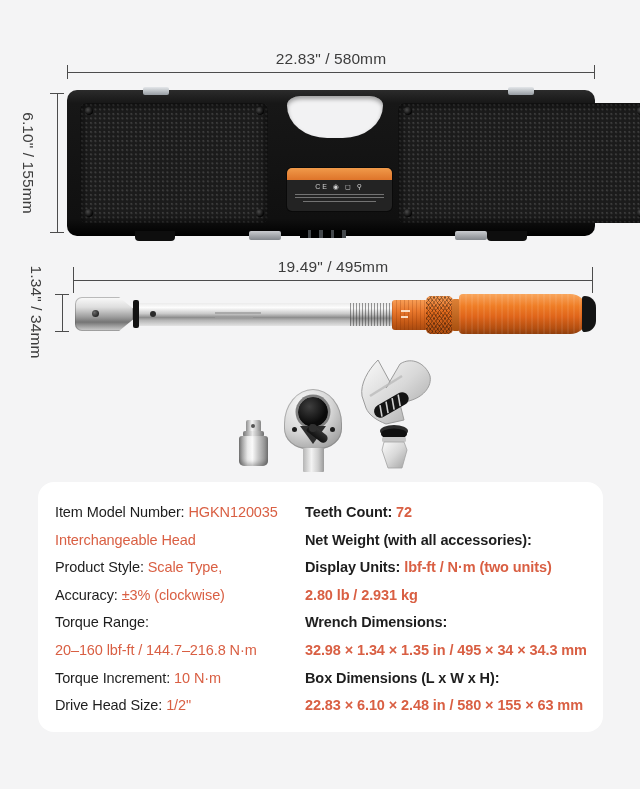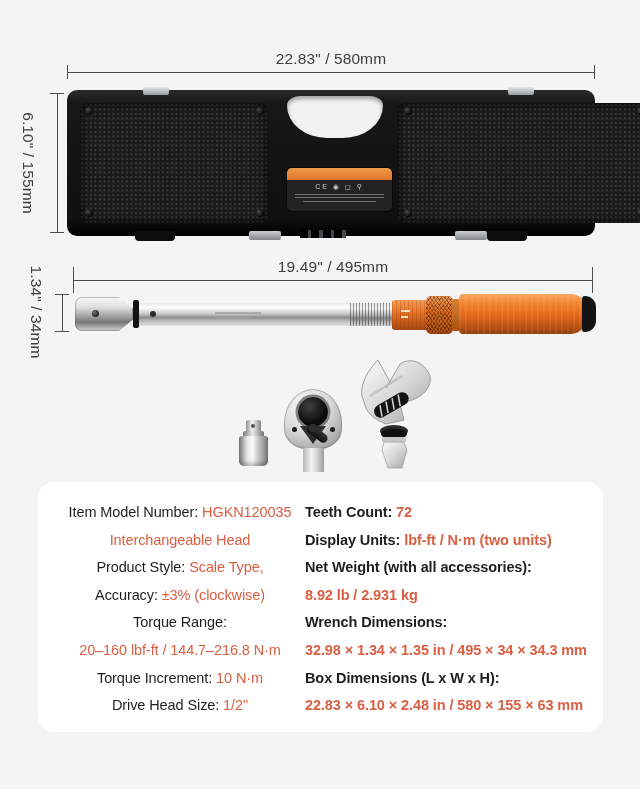--- a/index.html
+++ b/index.html
@@ -115,21 +115,21 @@
   .rh-tang { position:absolute; left:303px; top:448px; width:21px; height:24px; border-radius:1px;
            background:linear-gradient(to right,#b5b5b5,#f3f3f3 40%,#cecece 72%,#9a9a9a); }
 
   .aw-svg { position:absolute; left:342px; top:354px; }
 
   
   .spec-panel { position:absolute; left:38px; top:482px; width:565px; height:250px;
            background:#ffffff; border-radius:16px; }
   .spec-col { position:absolute; top:17px; font-size:14.5px; line-height:27.6px;
            color:#1e1e1e; letter-spacing:-.1px; }
-  .spec-col.cleft  { left:17px;  width:250px;text-align:center; }
+  .spec-col.cleft  { left:17px;  width:250px; }
   .spec-col.cright { left:267px; width:292px;font-weight:bold; }
   .spec-line { white-space:nowrap; }
   .val { color:#d95f43; }
 </style>
 </head>
 <body>
 
 <div id="stage">
 
   <div class="dim-label center" style="left:331px; top:50px;">22.83" / 580mm</div>
@@ -250,23 +250,23 @@
       <div class="spec-line"><span class="lbl"></span><span class="val">Interchangeable Head</span></div>
       <div class="spec-line"><span class="lbl">Product Style: </span><span class="val">Scale Type,</span></div>
       <div class="spec-line"><span class="lbl">Accuracy: </span><span class="val">±3% (clockwise)</span></div>
       <div class="spec-line"><span class="lbl">Torque Range:</span><span class="val"></span></div>
       <div class="spec-line"><span class="lbl"></span><span class="val">20–160 lbf-ft / 144.7–216.8 N·m</span></div>
       <div class="spec-line"><span class="lbl">Torque Increment: </span><span class="val">10 N·m</span></div>
       <div class="spec-line"><span class="lbl">Drive Head Size: </span><span class="val">1/2"</span></div>
     </div>
     <div class="spec-col cright">
       <div class="spec-line"><span class="lbl">Teeth Count: </span><span class="val">72</span></div>
+      <div class="spec-line"><span class="lbl">Net Weight (with all accessories):</span><span class="val"></span></div>
       <div class="spec-line"><span class="lbl">Display Units: </span><span class="val">lbf-ft / N·m (two units)</span></div>
-      <div class="spec-line"><span class="lbl">Net Weight (with all accessories):</span><span class="val"></span></div>
-      <div class="spec-line"><span class="lbl"></span><span class="val">8.92 lb / 2.931 kg</span></div>
+      <div class="spec-line"><span class="lbl"></span><span class="val">2.80 lb / 2.931 kg</span></div>
       <div class="spec-line"><span class="lbl">Wrench Dimensions:</span><span class="val"></span></div>
       <div class="spec-line"><span class="lbl"></span><span class="val">32.98 × 1.34 × 1.35 in / 495 × 34 × 34.3 mm</span></div>
       <div class="spec-line"><span class="lbl">Box Dimensions (L x W x H):</span><span class="val"></span></div>
       <div class="spec-line"><span class="lbl"></span><span class="val">22.83 × 6.10 × 2.48 in / 580 × 155 × 63 mm</span></div>
     </div>
   </div>
 
 </div>
 
 </body></html>

